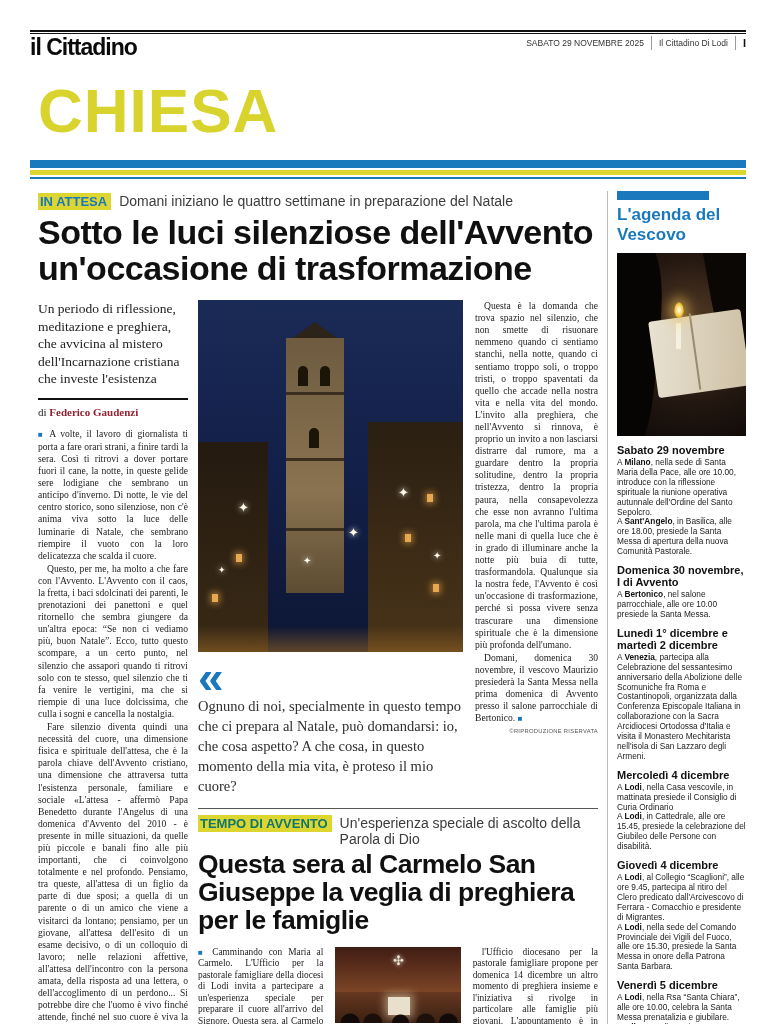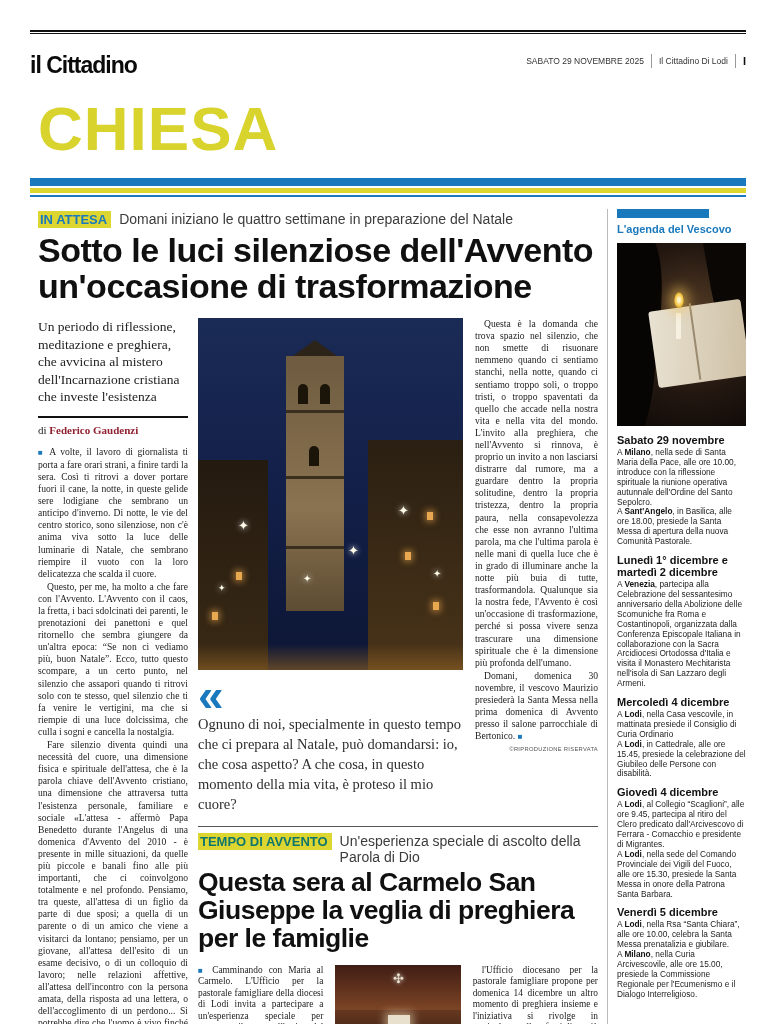--- a/index.html
+++ b/index.html
@@ -4,21 +4,21 @@
 <style>
   * { margin:0; padding:0; box-sizing:border-box; }
   html,body { background:#f2f2ee; }
   body { font-family:"Liberation Serif", serif; }
   .page {
     position:relative; width:776px; height:1024px; margin:0 auto;
     background:#ffffff; overflow:hidden; padding:30px 30px 0 30px;
   }
   
   .top-rules { border-top:2px solid #111; border-bottom:1px solid #111; height:4px; }
-  .header-row { display:flex; justify-content:space-between; align-items:flex-start; margin-top:18px; }
+  .header-row { display:flex; justify-content:space-between; align-items:flex-start; margin-top:0; }
   .masthead { font-family:"Liberation Sans", sans-serif; font-weight:900; font-size:23px; letter-spacing:-1px; color:#0a0a0a; }
   .header-right { display:flex; align-items:center; font-family:"Liberation Sans", sans-serif; font-size:8.5px; color:#333; margin-top:2px;text-align:center; }
   .header-right .sep { width:1px; height:14px; background:#999; margin:0 7px; }
   .header-right .pagenum { font-weight:bold; font-size:11px; color:#111; }
   .section-title {
     font-family:Liberation Sans, sans-serif; font-weight:900; font-size:62px;
     color:#d9d32e; letter-spacing:1px; margin:14px 0 14px 8px;
   }
   .bar-blue-thick { height:8px; background:#1a79bd; }
   .bar-yellow { height:5px; background:#ddd630; margin-top:2px; }
@@ -102,21 +102,21 @@
   .cp-cross { position:absolute; left:46%; top:6px; color:#e9e2cf; font-size:13px; text-shadow:0 0 4px #fff; }
   .cp-people { position:absolute; bottom:0; width:100%; height:22px;
     background:radial-gradient(circle at 12% 100%, #120a08 9px, transparent 10px),
                radial-gradient(circle at 30% 100%, #1c0f0a 9px, transparent 10px),
                radial-gradient(circle at 52% 100%, #140b08 8px, transparent 9px),
                radial-gradient(circle at 72% 100%, #1d100b 9px, transparent 10px),
                radial-gradient(circle at 90% 100%, #120a08 9px, transparent 10px); }
 
   
   .sb-topbar { width:92px; height:9px; background:#1a79bd; margin-bottom:5px; }
-  .sb-title { font-family:"Liberation Sans", sans-serif; font-weight:900; font-size:11px; color:#1a79bd; margin-bottom:8px; }
+  .sb-title { font-family:"Liberation Sans", sans-serif; font-weight:900; font-size:17px; color:#1a79bd; margin-bottom:8px; }
   .sb-photo { position:relative; width:100%; height:183px; overflow:hidden; background:radial-gradient(circle at 55% 45%, #4a3category 0, #000 100%); background:radial-gradient(circle at 58% 42%, #5a4028 0%, #241811 55%, #0c0806 100%); margin-bottom:8px; }
   .sbp-book { position:absolute; left:28%; top:34%; width:72%; height:42%; background:linear-gradient(100deg,#e9e2d2,#cdbfa4); transform:rotate(-8deg); border-radius:3px; }
   .sbp-fold { position:absolute; left:60%; top:33%; width:2px; height:42%; background:#9a8b70; transform:rotate(-8deg); }
   .sbp-candle { position:absolute; left:46%; top:38%; width:5px; height:26px; background:#f5f0e0; }
   .sbp-flame { position:absolute; left:44.5%; top:27%; width:10px; height:16px; background:radial-gradient(#fff6c8 15%, #f5c33b 55%, rgba(245,150,30,0)); border-radius:50% 50% 50% 50%/60% 60% 40% 40%; box-shadow:0 0 12px 5px rgba(250,200,90,.55); }
   .sbp-shadow-l { position:absolute; left:-10%; top:-5%; width:42%; height:115%; background:#070503; transform:rotate(6deg); border-radius:0 40% 30% 0; }
   .sbp-shadow-r { position:absolute; right:-12%; top:-8%; width:38%; height:70%; background:#0a0705; transform:rotate(-10deg); border-radius:0 0 0 55%; }
   .agenda-entry { margin-bottom:7px; }
   .agenda-entry h4 { font-family:"Liberation Sans", sans-serif; font-size:11px; font-weight:900; color:#111; line-height:12px; margin-bottom:2px; }
   .agenda-entry p { font-family:"Liberation Sans", sans-serif; font-size:8.3px; line-height:9.9px; color:#222; }
@@ -249,20 +249,24 @@
         <div class="sbp-candle"></div>
         <div class="sbp-flame"></div>
       </div>
       <div>
           <div class="agenda-entry">
             <h4>Sabato 29 novembre</h4>
             <p>A <b>Milano</b>, nella sede di Santa Maria della Pace, alle ore 10.00, introduce con la riflessione spirituale la riunione operativa autunnale dell'Ordine del Santo Sepolcro.</p>
             <p>A <b>Sant'Angelo</b>, in Basilica, alle ore 18.00, presiede la Santa Messa di apertura della nuova Comunità Pastorale.</p>
           </div>
           <div class="agenda-entry">
+            <h4>Domenica 30 novembre, I di Avvento</h4>
+            <p>A <b>Bertonico</b>, nel salone parrocchiale, alle ore 10.00 presiede la Santa Messa.</p>
+          </div>
+          <div class="agenda-entry">
             <h4>Lunedì 1° dicembre e martedì 2 dicembre</h4>
             <p>A <b>Venezia</b>, partecipa alla Celebrazione del sessantesimo anniversario della Abolizione delle Scomuniche fra Roma e Costantinopoli, organizzata dalla Conferenza Episcopale Italiana in collaborazione con la Sacra Arcidiocesi Ortodossa d'Italia e visita il Monastero Mechitarista nell'isola di San Lazzaro degli Armeni.</p>
           </div>
           <div class="agenda-entry">
             <h4>Mercoledì 4 dicembre</h4>
             <p>A <b>Lodi</b>, nella Casa vescovile, in mattinata presiede il Consiglio di Curia Ordinario</p>
             <p>A <b>Lodi</b>, in Cattedrale, alle ore 15.45, presiede la celebrazione del Giubileo delle Persone con disabilità.</p>
           </div>
           <div class="agenda-entry">
             <h4>Giovedì 4 dicembre</h4>

